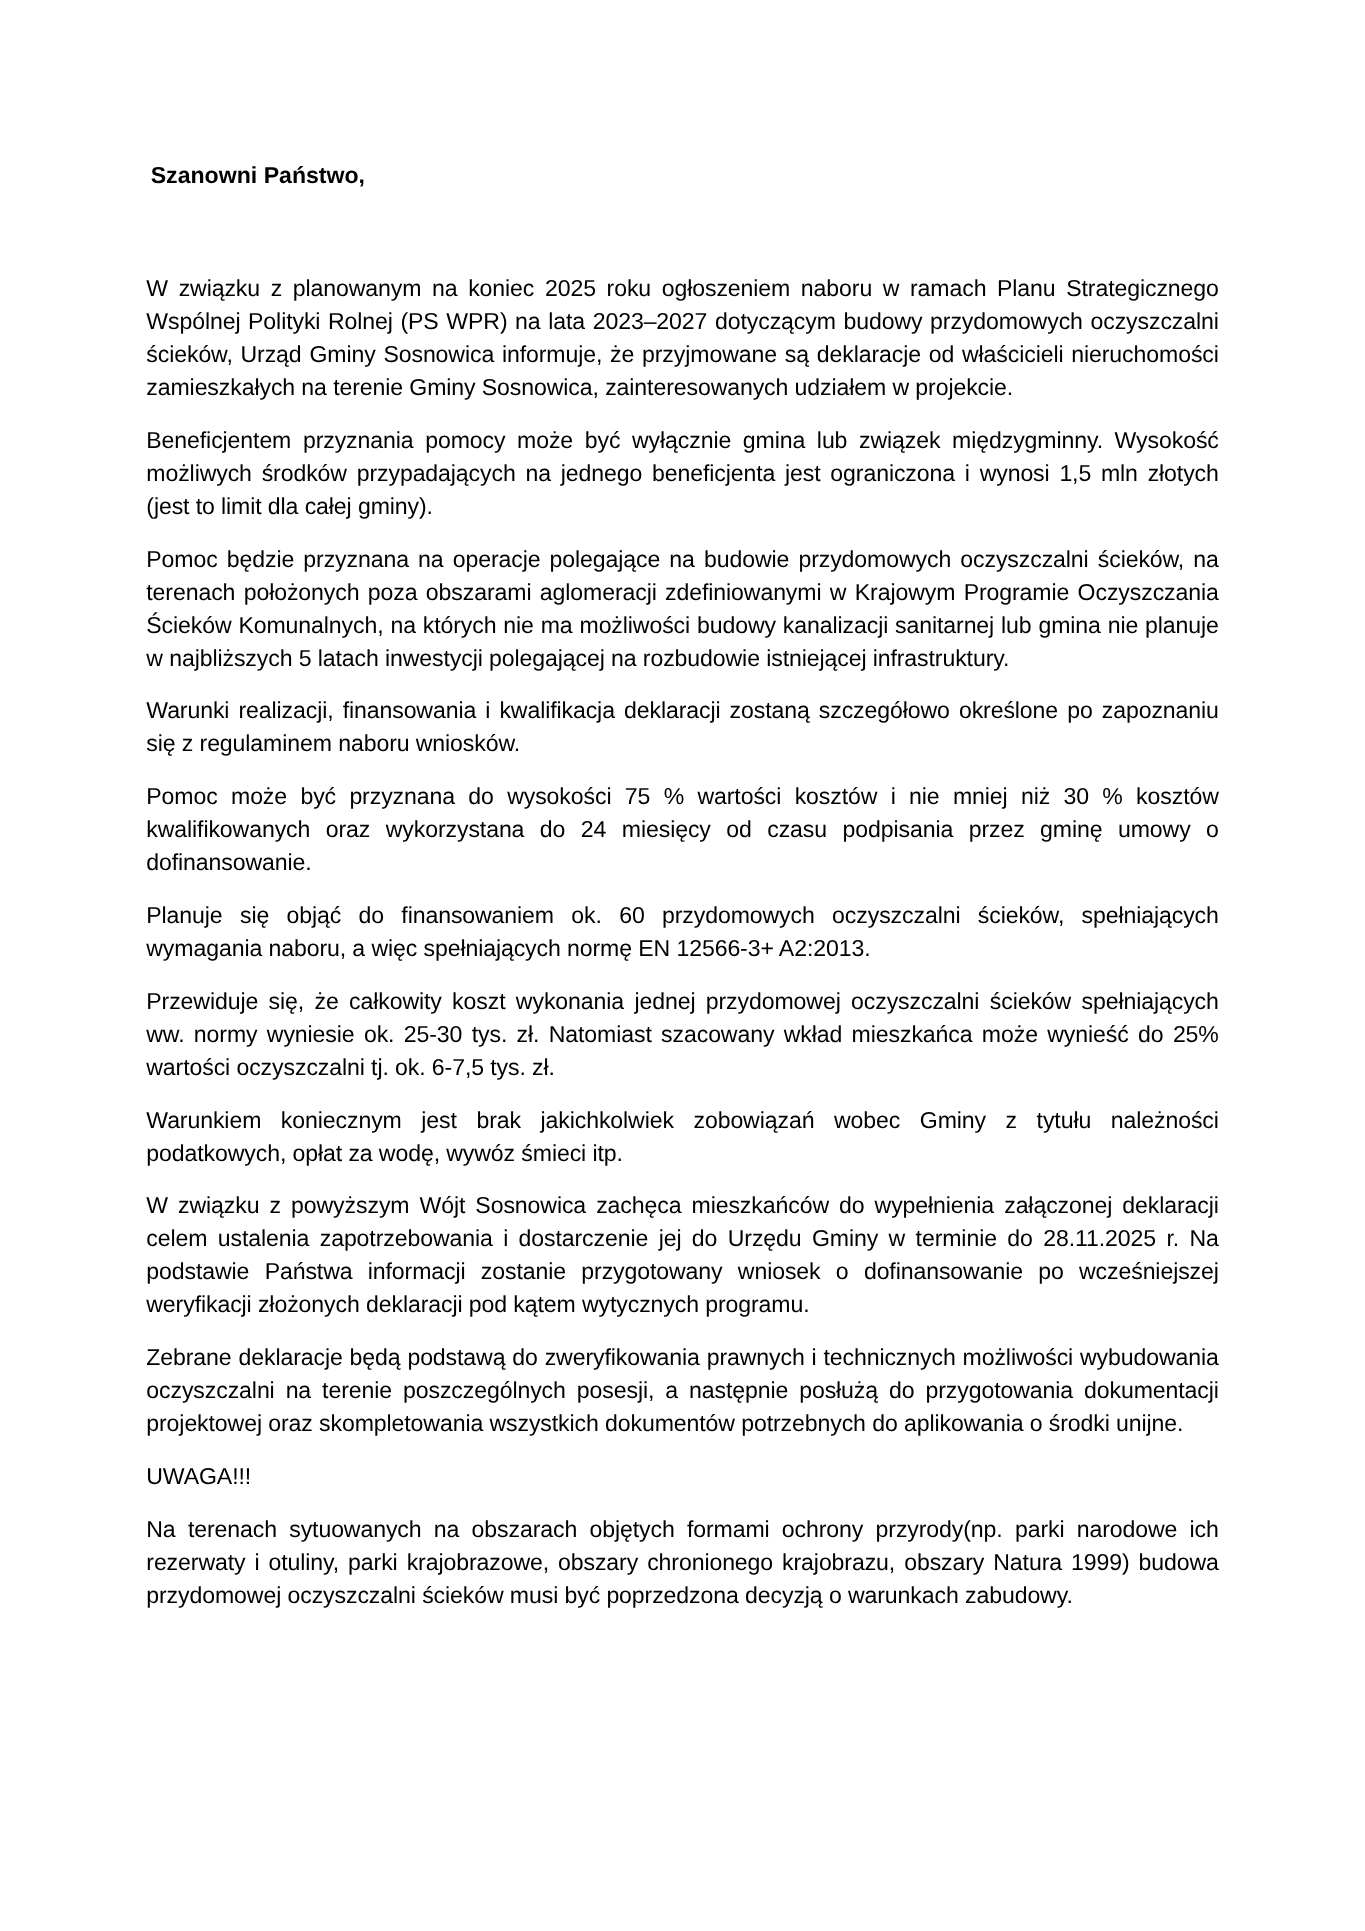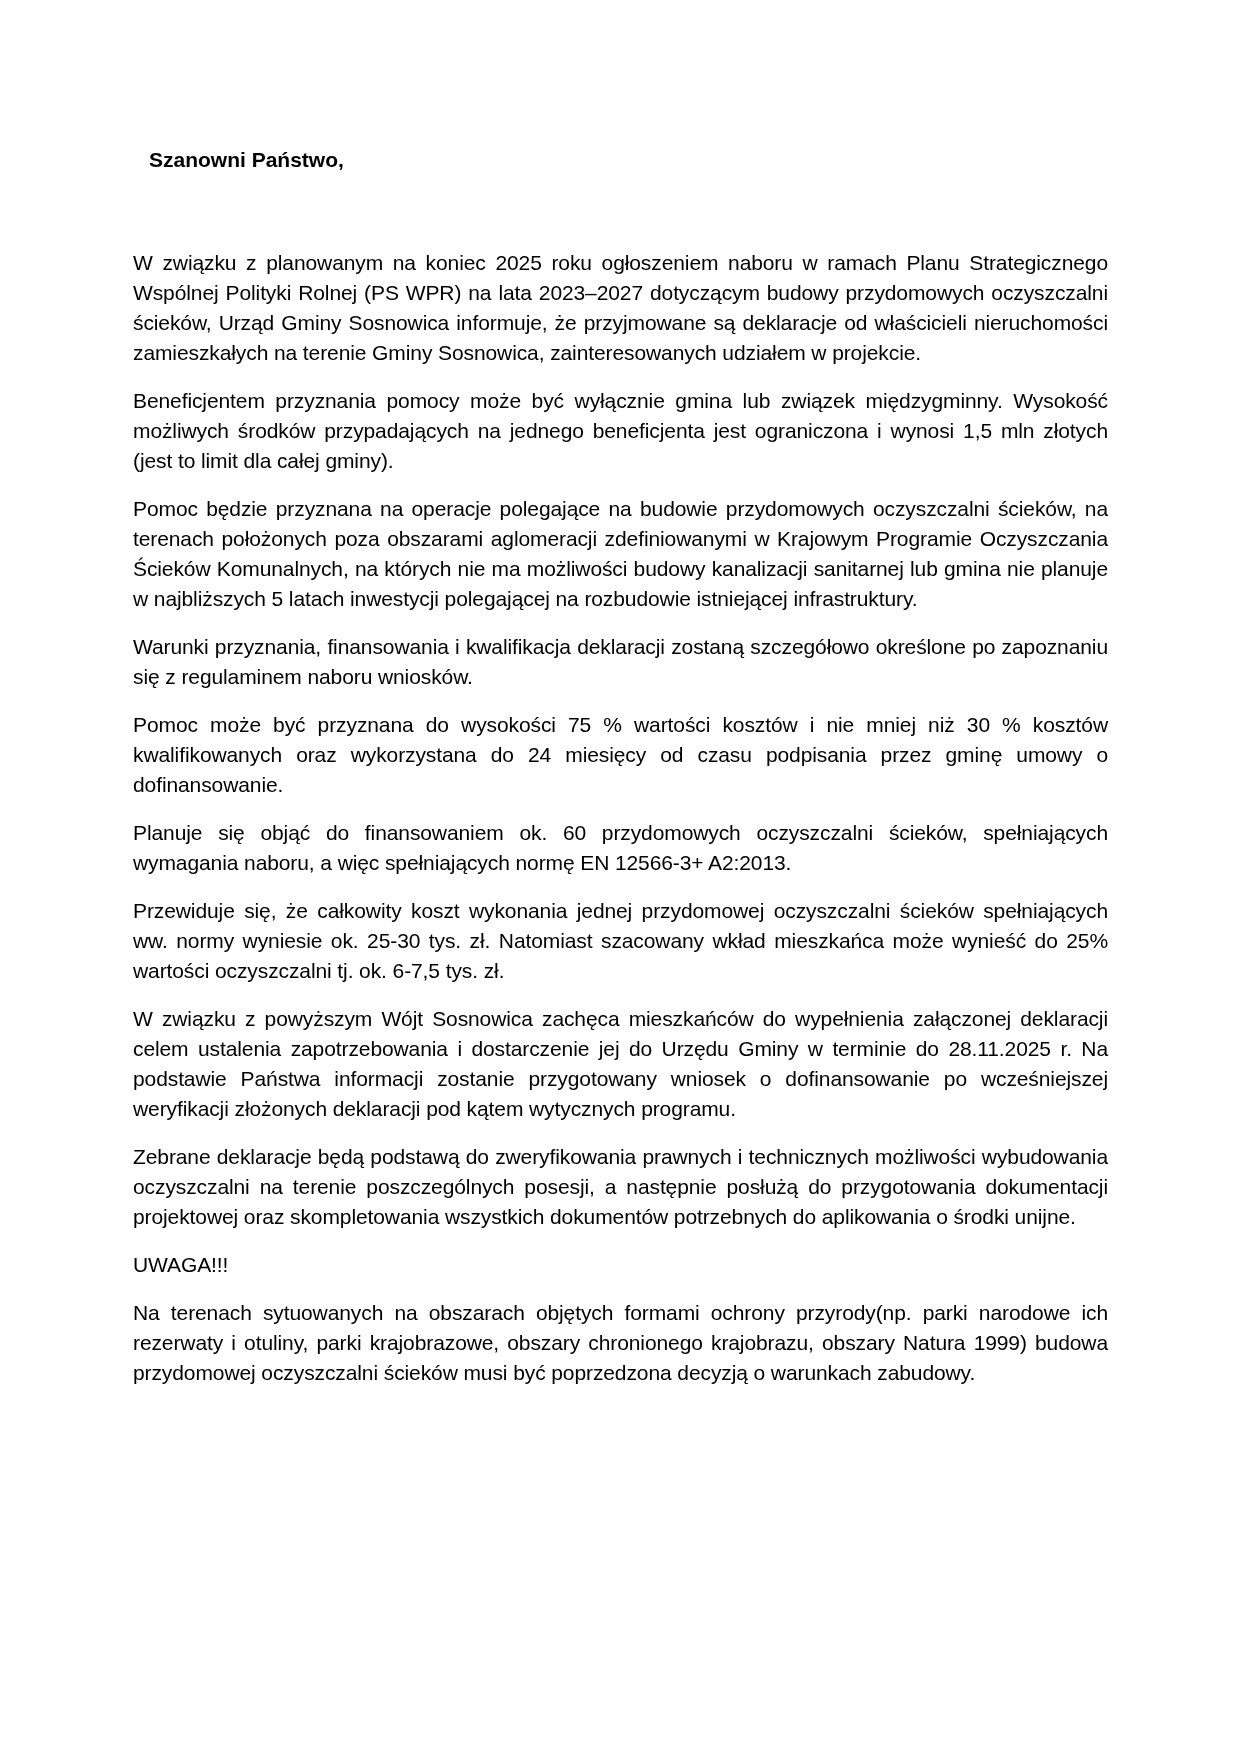--- a/index.html
+++ b/index.html
@@ -17,21 +17,21 @@
     padding: 145px 133px 0 133px;
     font-family: "Liberation Sans", sans-serif;
     font-size: 21px;
     line-height: 30px;
     color: #000000;
     overflow: hidden;
   }
   .salutation {
     font-size: 21px;
     font-weight: bold;
-    margin: 0 0 73px 16px;
+    margin: 0 0 73px 4px;
     text-align: left;
   }
   .para {
     margin: 0 0 18px 0;
     text-align: justify;
     letter-spacing: -0.1px;
   }
   .para.bold {
     font-weight: bold;
   }
@@ -41,22 +41,23 @@
 </style>
 </head>
 <body>
 
 <div class="page">
   <p class="salutation">Szanowni Państwo,</p>
   <div id="paragraphs">
       <p class="para"><span class="">W związku z planowanym na koniec 2025 roku ogłoszeniem naboru w ramach Planu Strategicznego Wspólnej Polityki Rolnej (PS WPR) na lata 2023–2027 dotyczącym budowy przydomowych oczyszczalni ścieków, Urząd Gminy Sosnowica informuje, że przyjmowane są deklaracje od właścicieli nieruchomości zamieszkałych na terenie Gminy Sosnowica, zainteresowanych udziałem w projekcie.</span></p>
       <p class="para"><span class="">Beneficjentem przyznania pomocy może być wyłącznie gmina lub związek międzygminny. Wysokość możliwych środków przypadających na jednego beneficjenta jest ograniczona i wynosi 1,5 mln złotych (jest to limit dla całej gminy).</span></p>
       <p class="para"><span class="">Pomoc będzie przyznana na operacje polegające na budowie przydomowych oczyszczalni ścieków, na terenach położonych poza obszarami aglomeracji zdefiniowanymi w Krajowym Programie Oczyszczania Ścieków Komunalnych, na których nie ma możliwości budowy kanalizacji sanitarnej lub gmina nie planuje w najbliższych 5 latach inwestycji polegającej na rozbudowie istniejącej infrastruktury.</span></p>
-      <p class="para"><span class="">Warunki przyznania, finansowania i kwalifikacja deklaracji zostaną szczegółowo określone po zapoznaniu się z regulaminem naboru wniosków.</span></p>
+      <p class="para"><span class="">Warunki realizacji, finansowania i kwalifikacja deklaracji zostaną szczegółowo określone po zapoznaniu się z regulaminem naboru wniosków.</span></p>
       <p class="para"><span class="">Pomoc może być przyznana do wysokości </span><span class="b">75 %</span><span class=""> wartości kosztów i nie mniej niż </span><span class="b">30 %</span><span class=""> kosztów kwalifikowanych oraz wykorzystana do 24 miesięcy od czasu podpisania przez gminę umowy o dofinansowanie.</span></p>
       <p class="para"><span class="">Planuje się objąć do finansowaniem ok. 60 przydomowych oczyszczalni ścieków, spełniających wymagania naboru, a więc spełniających normę EN 12566-3+ A2:2013.</span></p>
       <p class="para"><span class="">Przewiduje się, że całkowity koszt wykonania jednej przydomowej oczyszczalni ścieków spełniających ww. normy wyniesie ok. 25-30 tys. zł. Natomiast szacowany </span><span class="b">wkład mieszkańca może wynieść do 25% wartości oczyszczalni tj. ok. 6-7,5 tys. zł.</span></p>
+      <p class="para"><span class="">Warunkiem koniecznym jest brak jakichkolwiek zobowiązań wobec Gminy z tytułu należności podatkowych, opłat za wodę, wywóz śmieci itp.</span></p>
       <p class="para"><span class="">W związku z powyższym Wójt Sosnowica zachęca mieszkańców do wypełnienia załączonej deklaracji celem ustalenia zapotrzebowania i dostarczenie jej do Urzędu Gminy w terminie do 28.11.2025 r. Na podstawie Państwa informacji zostanie przygotowany wniosek o dofinansowanie po wcześniejszej weryfikacji złożonych deklaracji pod kątem wytycznych programu.</span></p>
       <p class="para"><span class="">Zebrane deklaracje będą podstawą do zweryfikowania prawnych i technicznych możliwości wybudowania oczyszczalni na terenie poszczególnych posesji, a następnie posłużą do przygotowania dokumentacji projektowej oraz skompletowania wszystkich dokumentów potrzebnych do aplikowania o środki unijne.</span></p>
       <p class="para bold"><span class="b">UWAGA!!!</span></p>
       <p class="para bold"><span class="b">Na terenach sytuowanych na obszarach objętych formami ochrony przyrody(np. parki narodowe ich rezerwaty i otuliny, parki krajobrazowe, obszary chronionego krajobrazu, obszary Natura 1999) budowa przydomowej oczyszczalni ścieków musi być poprzedzona decyzją o warunkach zabudowy.</span></p>
     </div>
 </div>
 
 </body></html>

